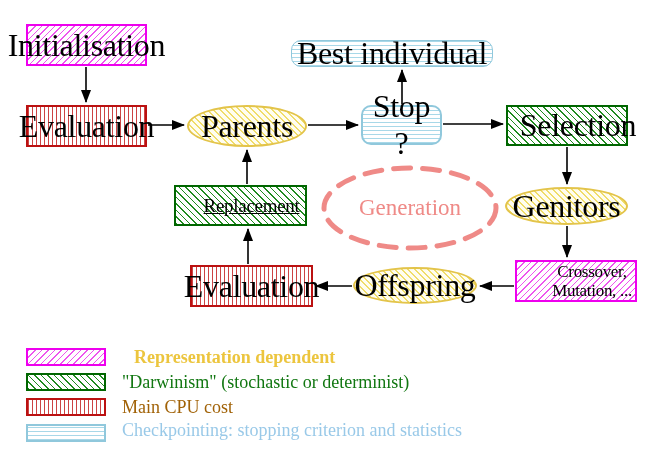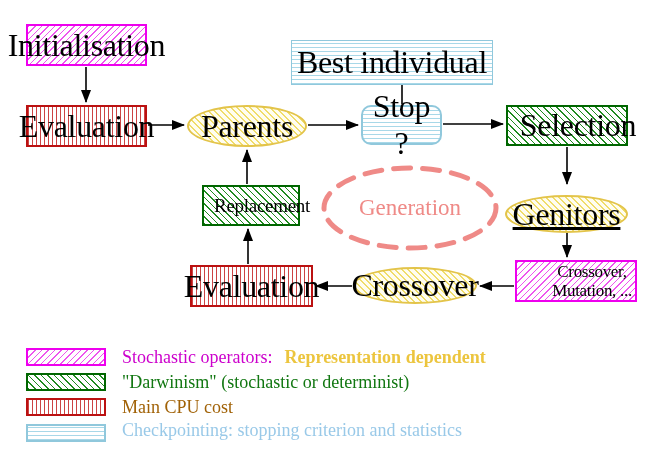--- a/index.html
+++ b/index.html
@@ -35,25 +35,25 @@
   }
   .big{font-size:32px;}
   .mid{font-size:19px;}
   .small{font-size:17px;line-height:19px;padding-left:32px;}
   .rounded{border-radius:10px;}
 
   
   #n-init       {left:26px;  top:24px;  width:121px; height:42px;}
   #n-eval-top   {left:26px;  top:105px; width:121px; height:42px;}
   #n-parents    {left:187px; top:105px; width:120px; height:42px;}
-  #n-best       {left:291px; top:40px;  width:202px; height:45px; border-width:1.5px;}
+  #n-best       {left:291px; top:40px;  width:202px; height:27px; border-width:1.5px;border-radius:10px;}
   #n-stop       {left:361px; top:105px; width:81px;  height:40px;font-family:Liberation Serif, serif;}
   #n-selection  {left:506px; top:105px; width:122px; height:41px;}
-  #n-genitors   {left:505px; top:195px; width:123px; height:38px;text-decoration:underline;}
-  #n-replacement{left:202px; top:185px; width:98px; height:41px;}
+  #n-genitors   {left:505px; top:187px; width:123px; height:38px;}
+  #n-replacement{left:174px; top:185px; width:133px; height:41px;text-decoration:underline;}
   #n-crossover  {left:515px; top:260px; width:122px; height:42px; flex-direction:column;}
   #n-offspring  {left:353px; top:267px; width:124px; height:37px;}
   #n-eval-bot   {left:190px; top:265px; width:123px; height:42px;}
 
   #generation-label{
     position:absolute;left:323px;top:167px;width:174px;height:82px;
     display:flex;align-items:center;justify-content:center;
     color:#ef8a87;font-size:23px;letter-spacing:0;
   }
   svg.overlay{position:absolute;left:0;top:0;pointer-events:none;}
@@ -116,32 +116,31 @@
 
   <div class="node yellow-hatch big" id="n-genitors">Genitors</div>
 
   <div class="node green-hatch mid" id="n-replacement">Replacement</div>
 
   <div class="node magenta-hatch small" id="n-crossover">
     <span>Crossover,</span>
     <span>Mutation, ...</span>
   </div>
 
-  <div class="node yellow-hatch big" id="n-offspring">Crossover</div>
+  <div class="node yellow-hatch big" id="n-offspring">Offspring</div>
 
   <div class="node red-stripes big" id="n-eval-bot">Evaluation</div>
 
   <div id="generation-label">Generation</div>
 
   <div class="legend-swatch magenta-hatch" id="sw-magenta"></div>
   <div class="legend-swatch green-hatch" id="sw-green"></div>
   <div class="legend-swatch red-stripes" id="sw-red"></div>
   <div class="legend-swatch cyan-stripes" id="sw-cyan"></div>
 
   <div class="legend-text" id="lt-1">
-    <span class="c-magenta">Stochastic operators:</span>
     <span class="c-yellow">Representation dependent</span>
   </div>
   <div class="legend-text c-green" id="lt-2">"Darwinism" (stochastic or determinist)</div>
   <div class="legend-text c-red" id="lt-3">Main CPU cost</div>
   <div class="legend-text c-cyan" id="lt-4">Checkpointing: stopping criterion and statistics</div>
 
 </div>
 
 </body></html>

